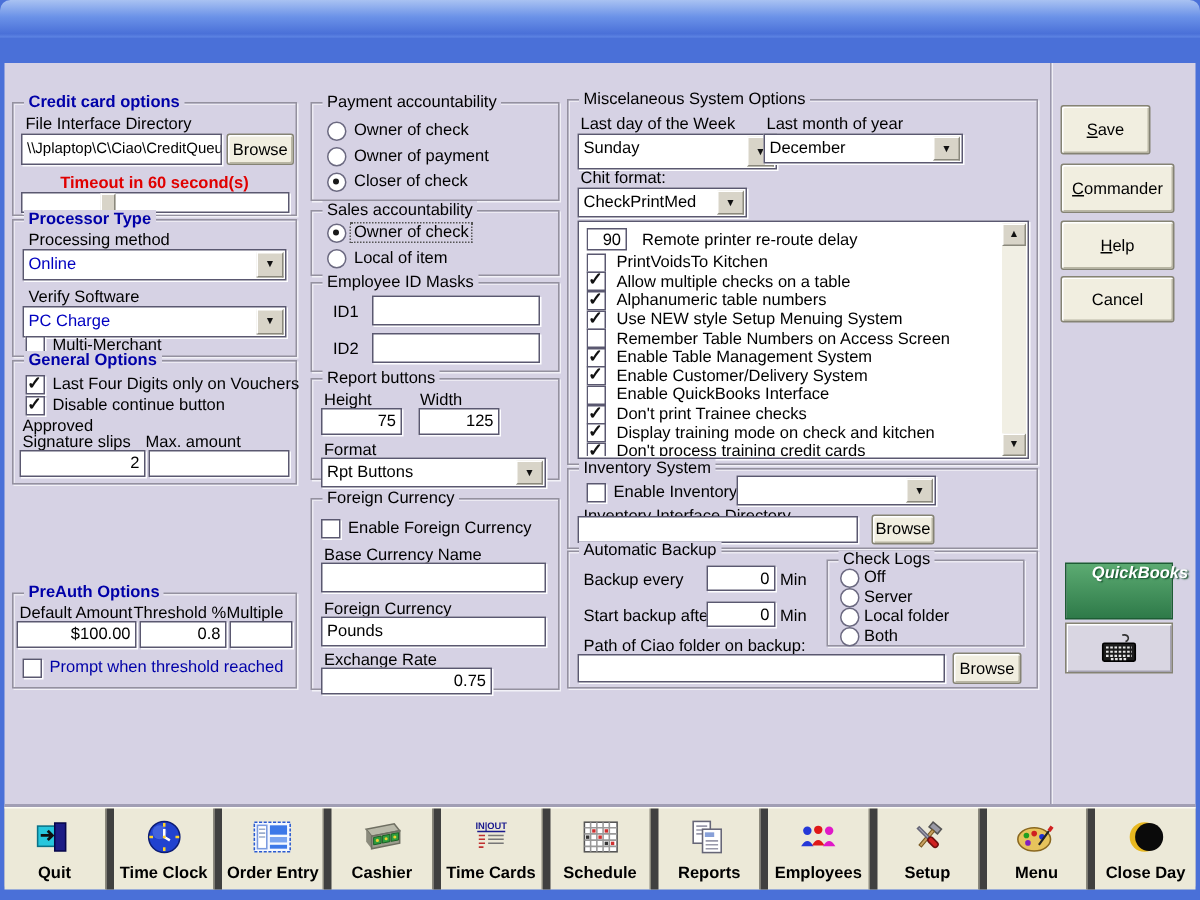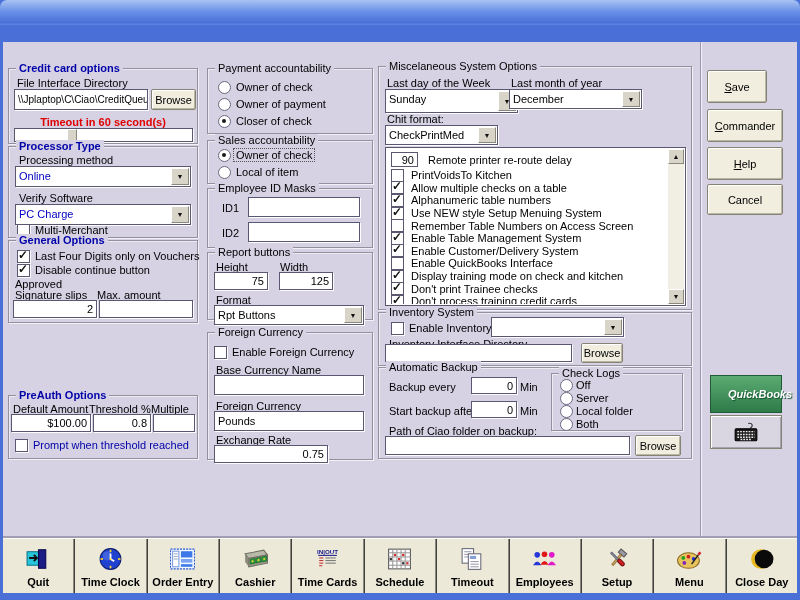--- a/index.html
+++ b/index.html
@@ -8,21 +8,21 @@
   .titlebar{position:absolute;left:0;top:0;width:800px;height:25px;
     background:linear-gradient(#a9c2f2,#6b92e8 45%,#4a70d8 90%,#5f86e4);
     border-radius:7px 7px 0 0;}
   .menubar{position:absolute;left:3px;top:25px;width:794px;height:16px;background:#ece9d8;
     display:flex;align-items:center;border-bottom:1px solid #c9c6b4;}
   .menu-item{padding:0 9px;color:#84837a;white-space:nowrap;}
   .mainbg{position:absolute;left:3px;top:42px;width:794px;height:496px;background:#d6d2e4;}
   .toolbarbg{position:absolute;left:3px;top:538px;width:794px;height:54px;background:#ece9d8;
     border-top:1px solid #fcfbf4;box-shadow:0 -2px 0 #a19eb4;display:flex;}
   .toolbtn{flex:1 1 0;display:flex;flex-direction:column;align-items:center;justify-content:flex-end;
-    padding-bottom:5px;gap:2px;border-right:1px solid #8b897c;border-left:1px solid #404040;cursor:default;}
+    padding-bottom:5px;gap:2px;border-right:1px solid #8b897c;border-left:5px solid #404040;cursor:default;}
   .toolbtn:first-child{border-left:none;}
   .toolbtn:last-child{border-right:none;}
   .toolbtn .tlbl{font-weight:bold;font-size:11px;white-space:nowrap;}
   .toolbtn svg{width:27px;height:26px;}
 
   .group{position:absolute;border:1px solid #94919f;box-shadow:1px 1px 0 #f2f1f7,inset 1px 1px 0 #eceaf2;}
   .caption{position:absolute;top:-7px;left:7px;background:#d6d2e4;padding:0 3px;line-height:12px;white-space:nowrap;}
   .blue{color:#0000a8;font-weight:bold;}
   .lbl{position:absolute;white-space:nowrap;line-height:12px;}
   .red{color:#e00000;font-weight:bold;}
@@ -67,21 +67,21 @@
   .row-label{white-space:nowrap;}
   .vscroll{position:absolute;top:1px;right:1px;bottom:1px;width:16px;background:#f1efe4;}
   .sarrow{position:absolute;left:0;width:16px;height:15px;background:#d8d4c8;border:1px solid #8a887c;
     border-top-color:#fff;border-left-color:#fff;display:flex;align-items:center;justify-content:center;box-sizing:border-box;}
   .sarrow::after{font-size:7px;color:#111;}
   .sarrow.up{top:0;} .sarrow.up::after{content:"▲";}
   .sarrow.down{bottom:0;} .sarrow.down::after{content:"▼";}
 
   .divider{position:absolute;left:700px;top:42px;width:1px;height:496px;background:#9a97ac;box-shadow:1px 0 0 #f0eff5;}
   .qb{position:absolute;background:linear-gradient(180deg,#5cab72,#2e7a49);border:1px solid #1d5c34;
-    color:#fff;font-weight:bold;font-style:italic;display:flex;align-items:center;justify-content:center;
+    color:#fff;font-weight:bold;font-style:italic;display:flex;justify-content:center;
     text-shadow:1px 1px 1px #14512c;box-sizing:border-box;padding-left:28px;}
   .kbbtn{position:absolute;background:#d9d6e2;border:1px solid #858374;
     box-shadow:inset 1px 1px 0 #fff,inset -1px -1px 0 #a5a2b2;
     display:flex;align-items:center;justify-content:center;box-sizing:border-box;}
 </style>
 </head>
 <body>
 
 <div class="window">
   <div class="titlebar"></div>
@@ -254,26 +254,26 @@
     <span class="row-label">Enable Customer/Delivery System</span>
   </div>
 
   <div class="mrow">
     <span class="mcb"></span>
     <span class="row-label">Enable QuickBooks Interface</span>
   </div>
 
   <div class="mrow">
     <span class="mcb checked"></span>
+    <span class="row-label">Don't print Trainee checks</span>
+  </div>
+
+  <div class="mrow">
+    <span class="mcb checked"></span>
     <span class="row-label">Display training mode on check and kitchen</span>
-  </div>
-
-  <div class="mrow">
-    <span class="mcb checked"></span>
-    <span class="row-label">Don't print Trainee checks</span>
   </div>
 
   <div class="mrow">
     <span class="mcb checked"></span>
     <span class="row-label">Don't process training credit cards</span>
   </div>
 </div>
       <div class="vscroll">
         <span class="sarrow up"></span>
         <span class="sarrow down"></span>
@@ -472,21 +472,21 @@
             </g>
             <rect x="9" y="7" width="12" height="15" fill="#fff" stroke="#667"></rect>
             <rect x="10.5" y="9" width="6" height="3" fill="#88a0d8"></rect>
             <g stroke="#99a">
               <line x1="11" y1="14.5" x2="19" y2="14.5"></line>
               <line x1="11" y1="17" x2="19" y2="17"></line>
               <line x1="11" y1="19.5" x2="19" y2="19.5"></line>
             </g>
           </svg>
       </span>
-      <span class="tlbl">Timeout</span>
+      <span class="tlbl">Reports</span>
     </div>
     <div class="toolbtn">
       <span>
         <svg viewBox="0 0 26 24">
             <g fill="#2438d8">
               <circle cx="6" cy="8" r="2.7"></circle>
               <path d="M2 18q4-7 8 0z"></path>
             </g>
             <g fill="#e01818">
               <circle cx="13" cy="7.4" r="2.7"></circle>

